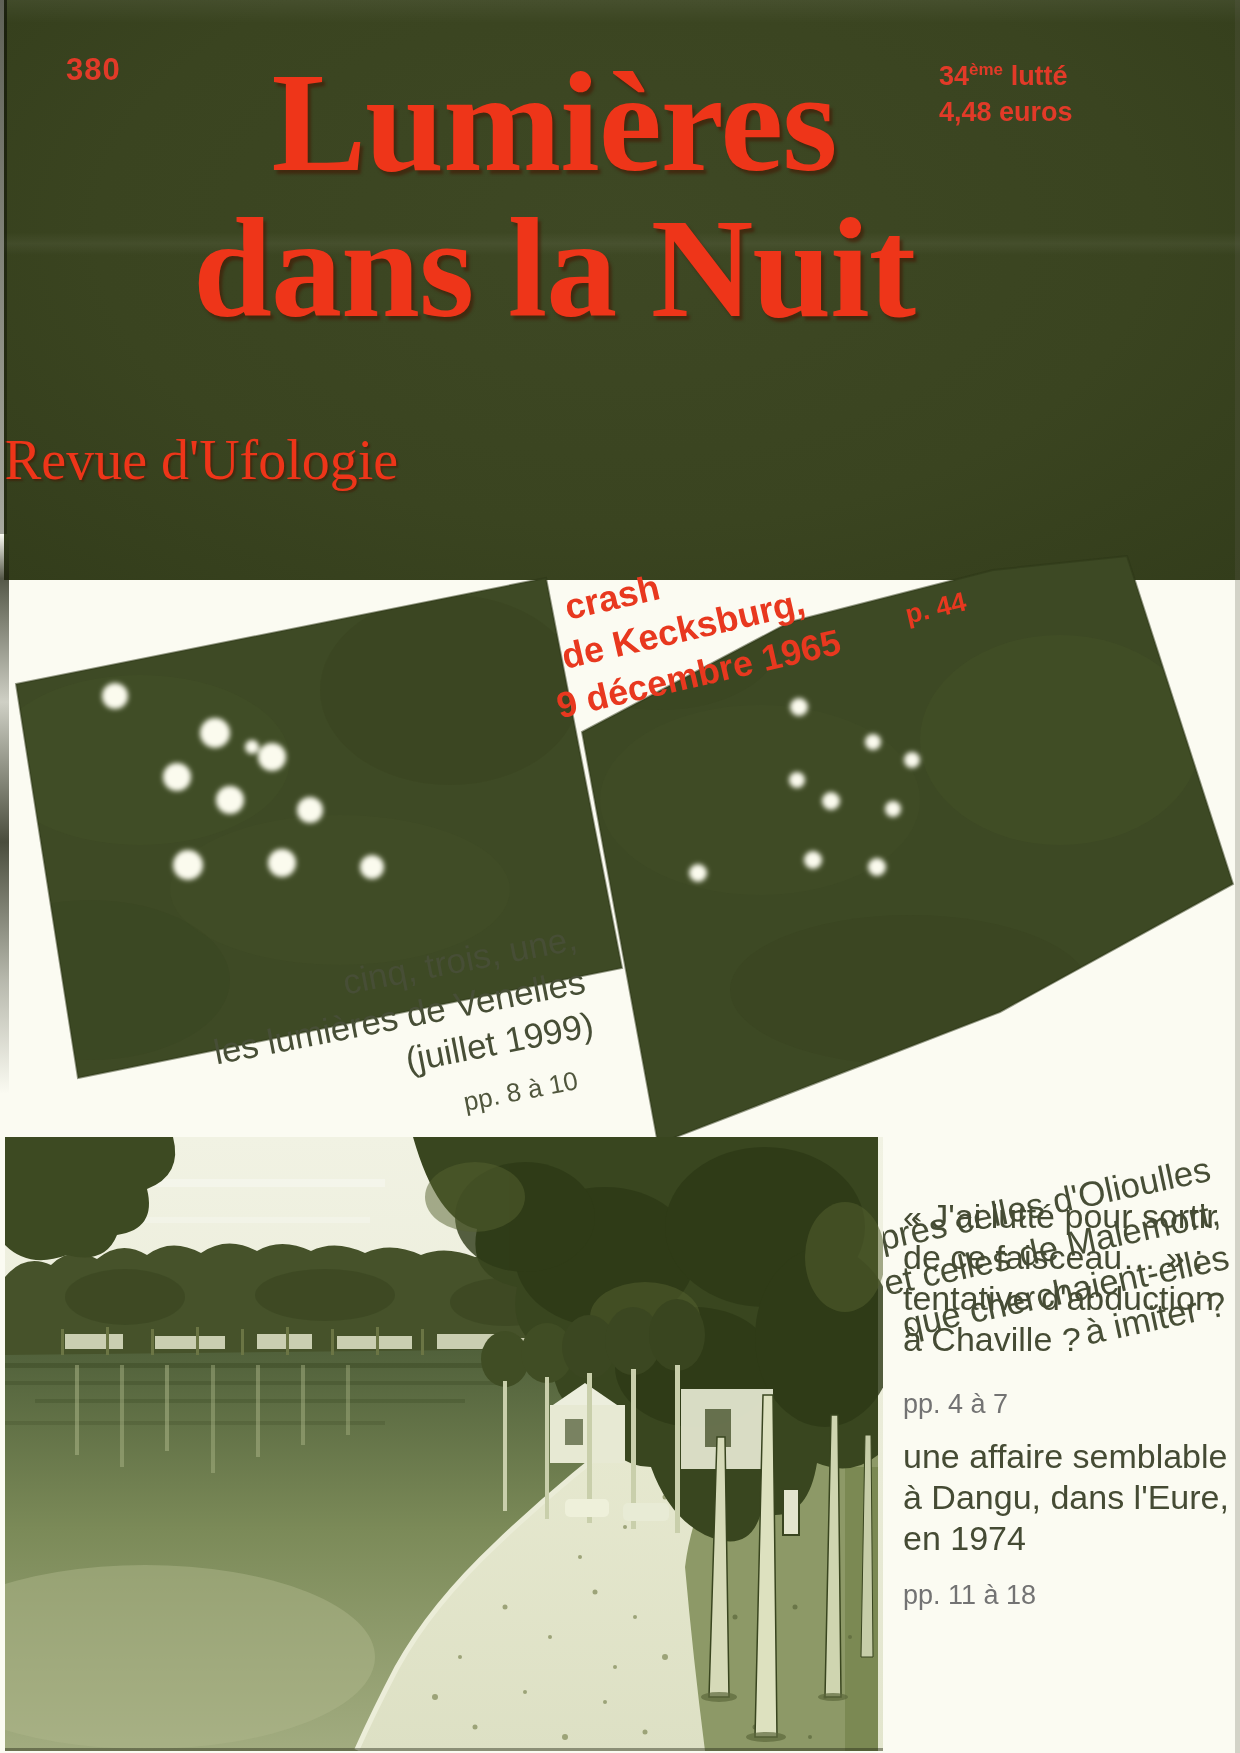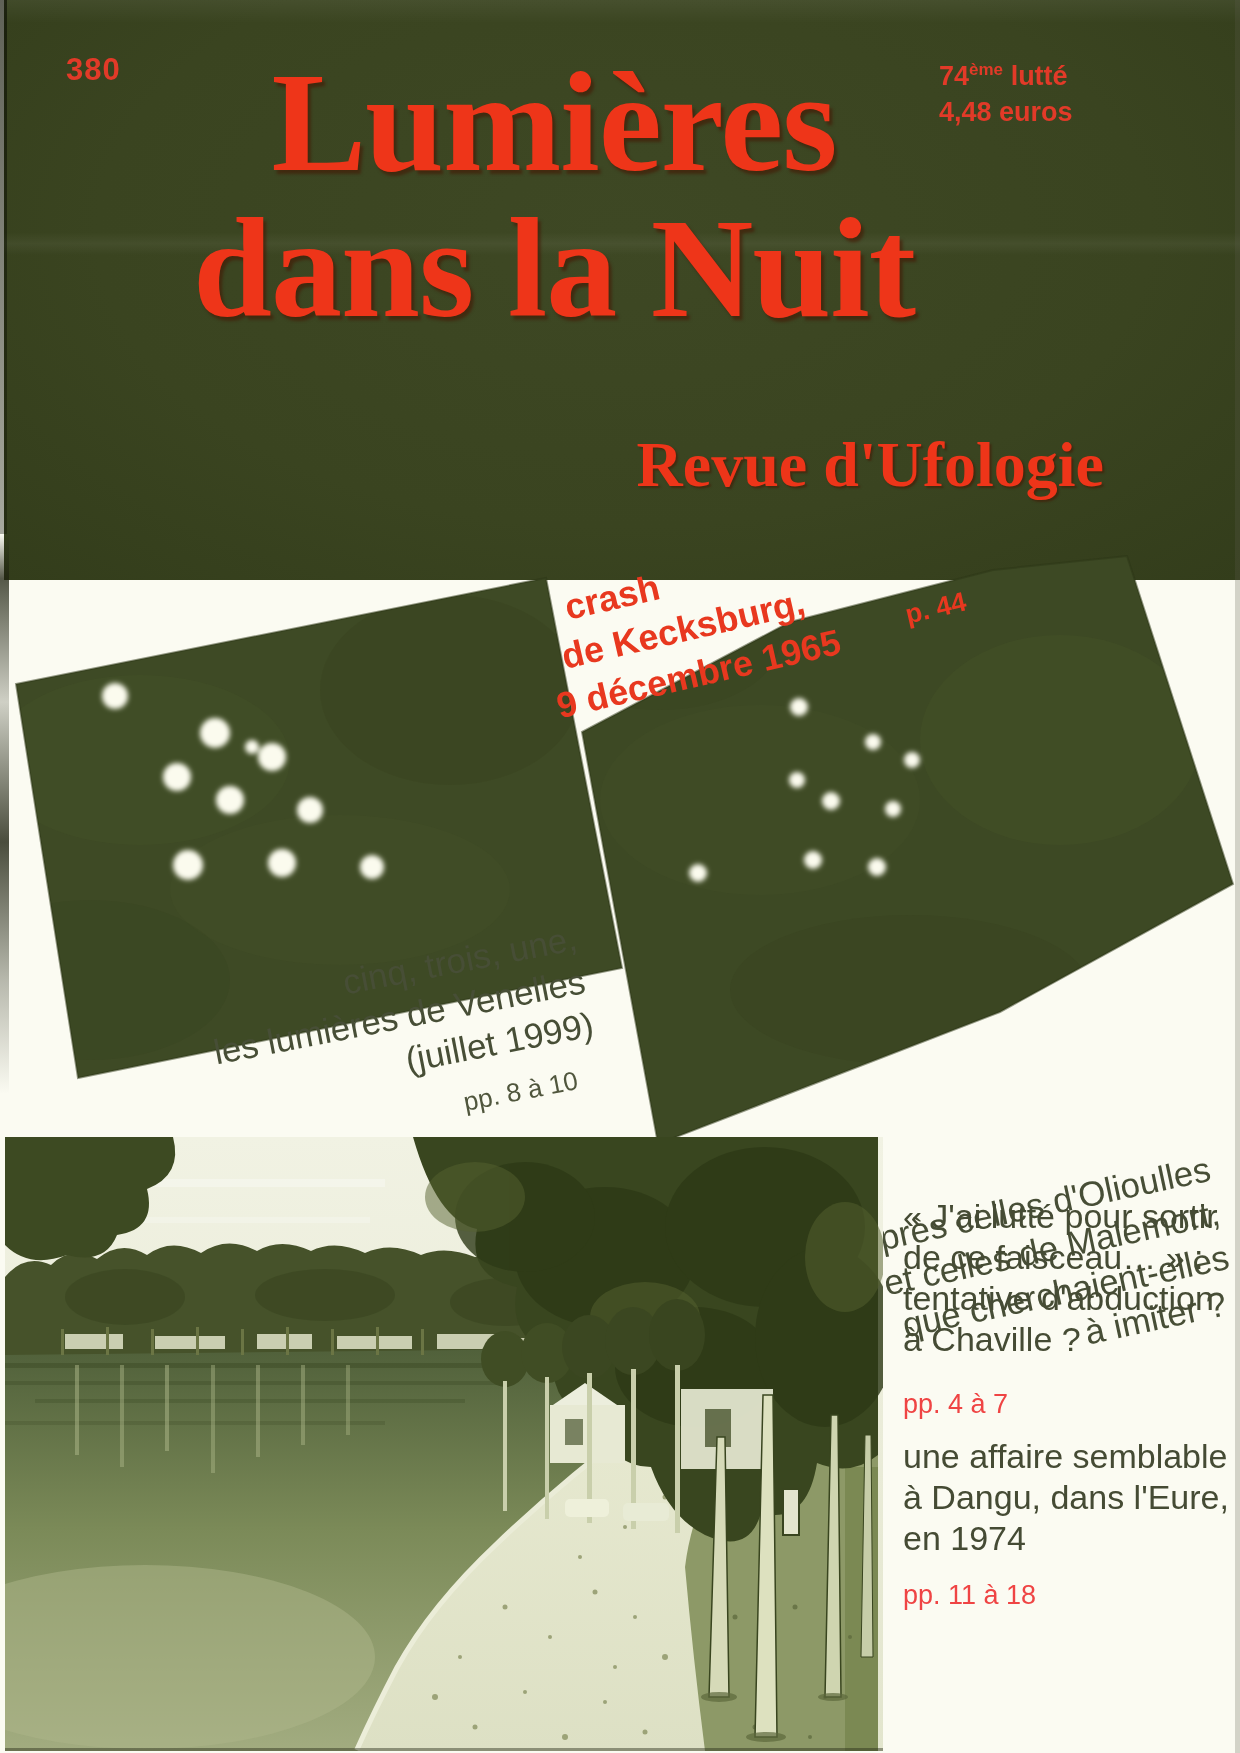--- a/index.html
+++ b/index.html
@@ -29,23 +29,23 @@
   .title{
     position:absolute;left:0;width:1100px;text-align:center;
     font-family:"Liberation Serif","DejaVu Serif",serif;font-weight:bold;
     color:#ee3519;font-size:142px;letter-spacing:-1px;line-height:140px;
     text-shadow:3px 4px 3px rgba(70,20,0,0.55);
     white-space:nowrap;
   }
   #title-line1{top:52px;}
   #title-line2{top:198px;}
   .subtitle{
-    position:absolute;left:0;top:428px;width:1100px;text-align:right;
-    font-family:"Liberation Serif","DejaVu Serif",serif;font-weight:bold;
-    color:#ee3519;font-size:64px;
+    position:absolute;left:0;top:428px;width:1100px;text-align:left;
+    font-family:"Liberation Serif","DejaVu Serif",serif;font-weight:normal;
+    color:#ee3519;font-size:56px;
     text-shadow:2px 2px 2px rgba(70,20,0,0.5);
   }
   
   .rot{position:absolute;transform-origin:top left;}
   #kecksburg-block{
     left:560px;top:585px;width:430px;
     transform:rotate(-13deg);
     color:#e8381f;font-size:36px;line-height:47px;font-weight:bold;
   }
   #kecksburg-block .l2{margin-left:-14px;}
@@ -65,21 +65,21 @@
     color:#474e36;font-size:35px;line-height:45px;text-align:right;
   }
   #malemort-block .l4{padding-right:12px;}
   
   .article-block{
     position:absolute;left:903px;width:335px;
     color:#454b34;font-size:34px;line-height:41px;
   }
   #chaville-block{top:1181px;margin-top:15px;}
   #dangu-block{top:1428px;margin-top:8px;}
-  .article-block .pageref{font-size:27px;color:#ef4444;margin-top:24px;}
+  .article-block .pageref{font-size:27px;color:#737373;margin-top:24px;}
   #dangu-block .pageref{margin-top:16px;}
   
   #night-photos{position:absolute;left:0;top:0;width:1240px;height:1753px;}
   #lake-photo{position:absolute;left:5px;top:1137px;width:878px;height:614px;}
   
   .edge-left-top{position:absolute;left:0;top:0;width:7px;height:534px;
     background:linear-gradient(to bottom, rgba(12,15,4,0.65), rgba(12,15,4,0.35));}
   .edge-left-mid{position:absolute;left:0;top:534px;width:9px;height:560px;
     background:linear-gradient(to bottom, rgba(30,34,16,0) 0%, rgba(30,34,16,0.75) 8%,
       rgba(30,34,16,0.2) 30%, rgba(30,34,16,0.8) 55%, rgba(30,34,16,0.3) 80%, rgba(30,34,16,0) 100%);}
@@ -87,21 +87,21 @@
   .edge-bottom{position:absolute;left:5px;top:1748px;width:878px;height:3px;background:rgba(40,45,25,0.45);}
 </style>
 </head>
 <body>
 
 <div id="page">
 
   <div id="masthead">
     <div class="issue-number">380</div>
     <div class="price-block">
-      <div><span>74</span><sup>ème</sup><span class="word">lutté</span></div>
+      <div><span>34</span><sup>ème</sup><span class="word">lutté</span></div>
       <div>4,48 euros</div>
     </div>
     <div id="title-line1" class="title">Lumières</div>
     <div id="title-line2" class="title">dans la Nuit</div>
     <div class="subtitle">Revue d'Ufologie</div>
   </div>
 
   <svg id="night-photos" viewBox="0 0 1240 1753" xmlns="http://www.w3.org/2000/svg">
     <defs>
       <filter id="dotblur" x="-60%" y="-60%" width="220%" height="220%">

